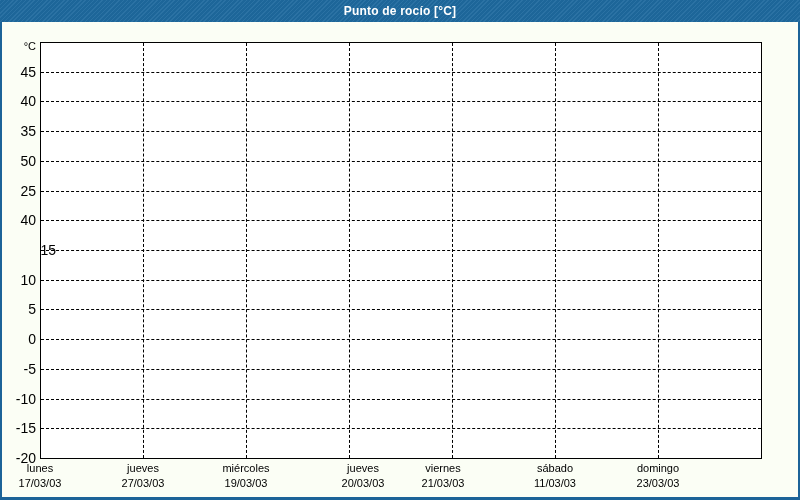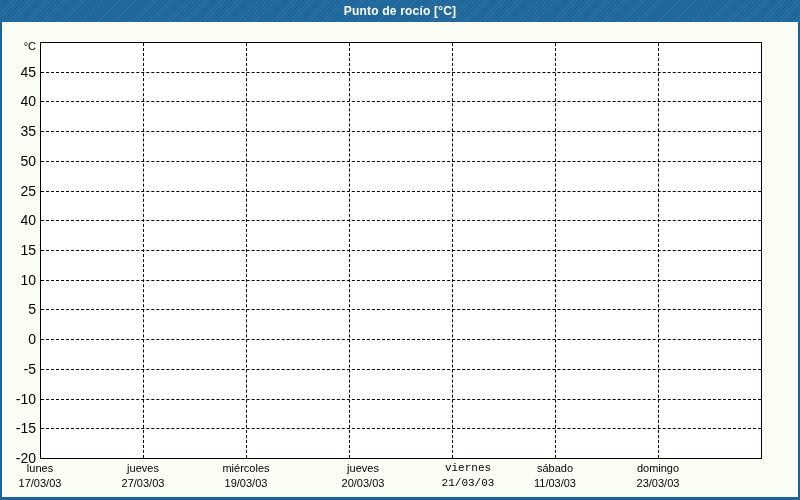--- a/index.html
+++ b/index.html
@@ -108,21 +108,21 @@
     </div>
 
   <div class="labels-layer" id="ylabels">
     <span class="y-unit">°C</span>
   <div class="ytick" style="top: 63.7143px;">45</div>
       <div class="ytick" style="top: 93.4286px;">40</div>
       <div class="ytick" style="top: 123.143px;">35</div>
       <div class="ytick" style="top: 152.857px;">50</div>
       <div class="ytick" style="top: 182.571px;">25</div>
       <div class="ytick" style="top: 212.286px;">40</div>
-      <div class="ytick" style="top: 242px;">15</div>
+      <div class="ytick" style="top: 242px; padding-left: 20px;">15</div>
       <div class="ytick" style="top: 271.714px;">10</div>
       <div class="ytick" style="top: 301.429px;">5</div>
       <div class="ytick" style="top: 331.143px;">0</div>
       <div class="ytick" style="top: 360.857px;">-5</div>
       <div class="ytick" style="top: 390.571px;">-10</div>
       <div class="ytick" style="top: 420.286px;">-15</div>
       <div class="ytick" style="top: 450px;">-20</div>
     </div>
   <div class="labels-layer" id="xlabels">
       <div class="xtick" style="left: -11px;">
@@ -134,21 +134,21 @@
         <div class="">27/03/03</div>
       </div>
       <div class="xtick" style="left: 195px;">
         <div class="">miércoles</div>
         <div class="">19/03/03</div>
       </div>
       <div class="xtick" style="left: 312px;">
         <div class="">jueves</div>
         <div class="">20/03/03</div>
       </div>
-      <div class="xtick" style="left: 417px; font-family: Liberation Mono, monospace;">
+      <div class="xtick" style="left: 392px;">
         <div class="">viernes</div>
         <div class="">21/03/03</div>
       </div>
       <div class="xtick" style="left: 504px;">
         <div class="">sábado</div>
         <div class="">11/03/03</div>
       </div>
       <div class="xtick" style="left: 607px;">
         <div class="">domingo</div>
         <div class="">23/03/03</div>

